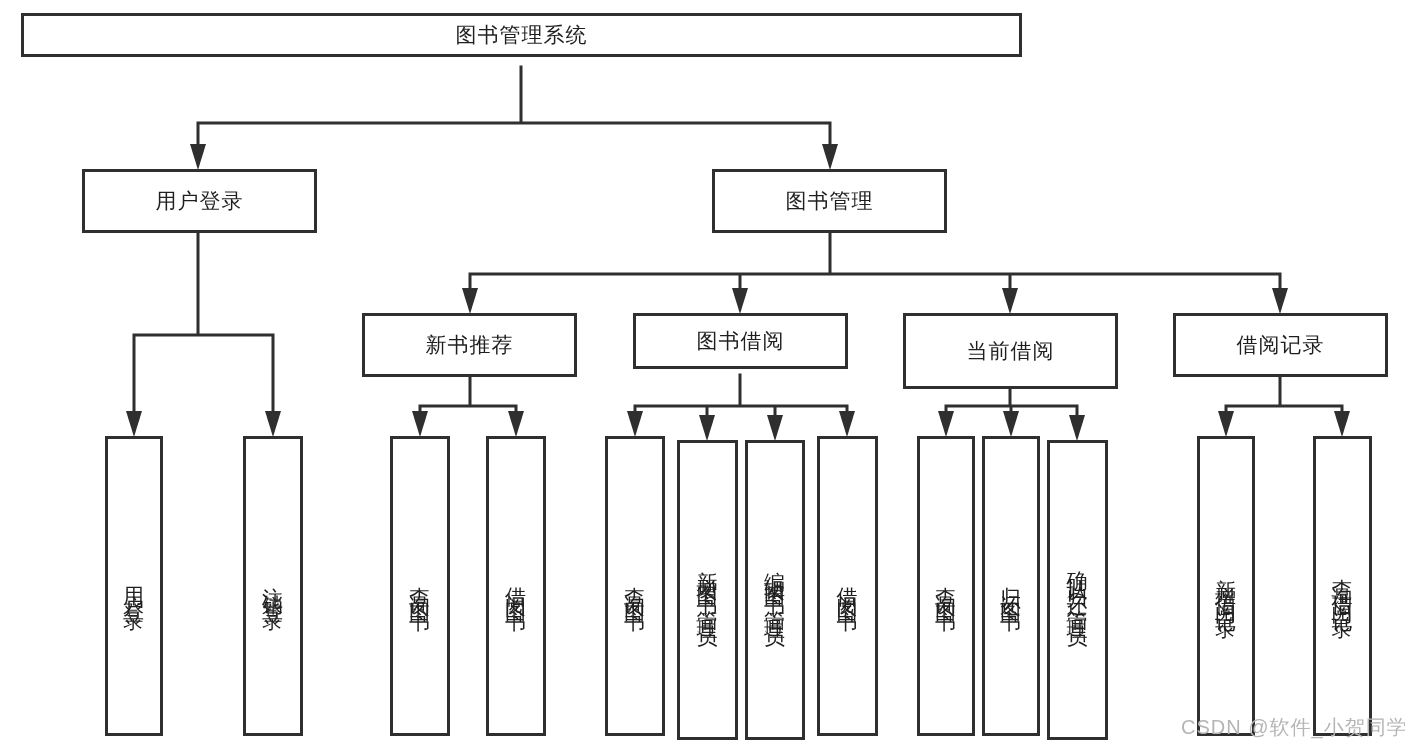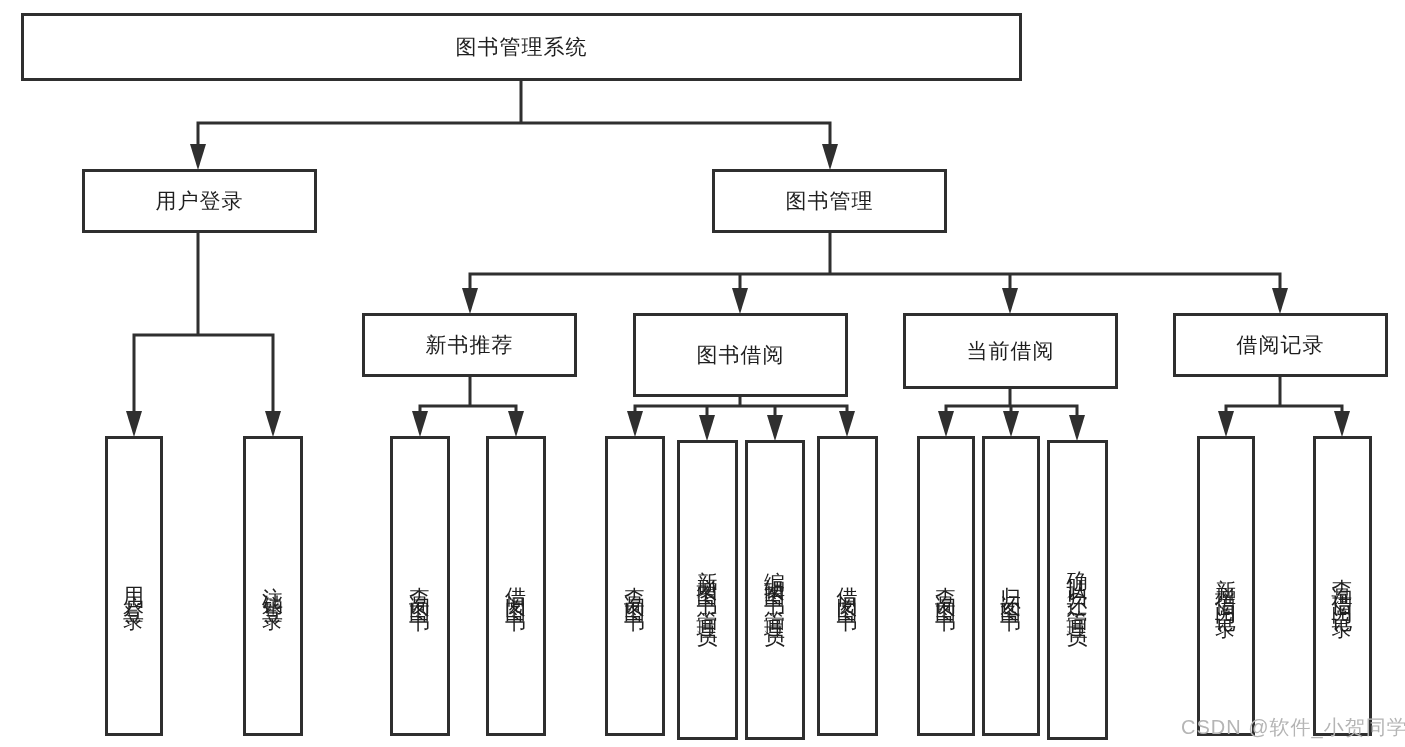--- a/index.html
+++ b/index.html
@@ -23,25 +23,25 @@
     z-index:2;
   }
   .node.v span{
     writing-mode:vertical-rl;
     text-orientation:mixed;
     letter-spacing:8px;
     line-height:1;
     white-space:nowrap;
   }
   
-  #n-root          {left:21px;  top:13px;  width:1001px; height:68px;}
+  #n-root          {left:21px;  top:13px;  width:1001px; height:44px;}
   #n-user-login    {left:82px;  top:169px; width:235px;  height:64px;}
   #n-book-mgmt     {left:712px; top:169px; width:235px;  height:64px;}
   #n-new-book-rec  {left:362px; top:313px; width:215px;  height:64px;}
-  #n-book-borrow   {left:633px; top:313px; width:215px;  height:84px;}
+  #n-book-borrow   {left:633px; top:313px; width:215px;  height:56px;}
   #n-current-borrow{left:903px; top:313px; width:215px;  height:76px;}
   #n-borrow-records{left:1173px;top:313px; width:215px;  height:64px;}
   
   #n-login-user {left:105px; top:436px; width:58px; height:300px;}
   #n-logout     {left:243px; top:436px; width:60px; height:300px;}
   #n-nb-query   {left:390px; top:436px; width:60px; height:300px;}
   #n-nb-borrow  {left:486px; top:436px; width:60px; height:300px;}
   #n-bb-query   {left:605px; top:436px; width:60px; height:300px;}
   #n-bb-add     {left:677px; top:440px; width:61px; height:300px;}
   #n-bb-edit    {left:745px; top:440px; width:60px; height:300px;}

